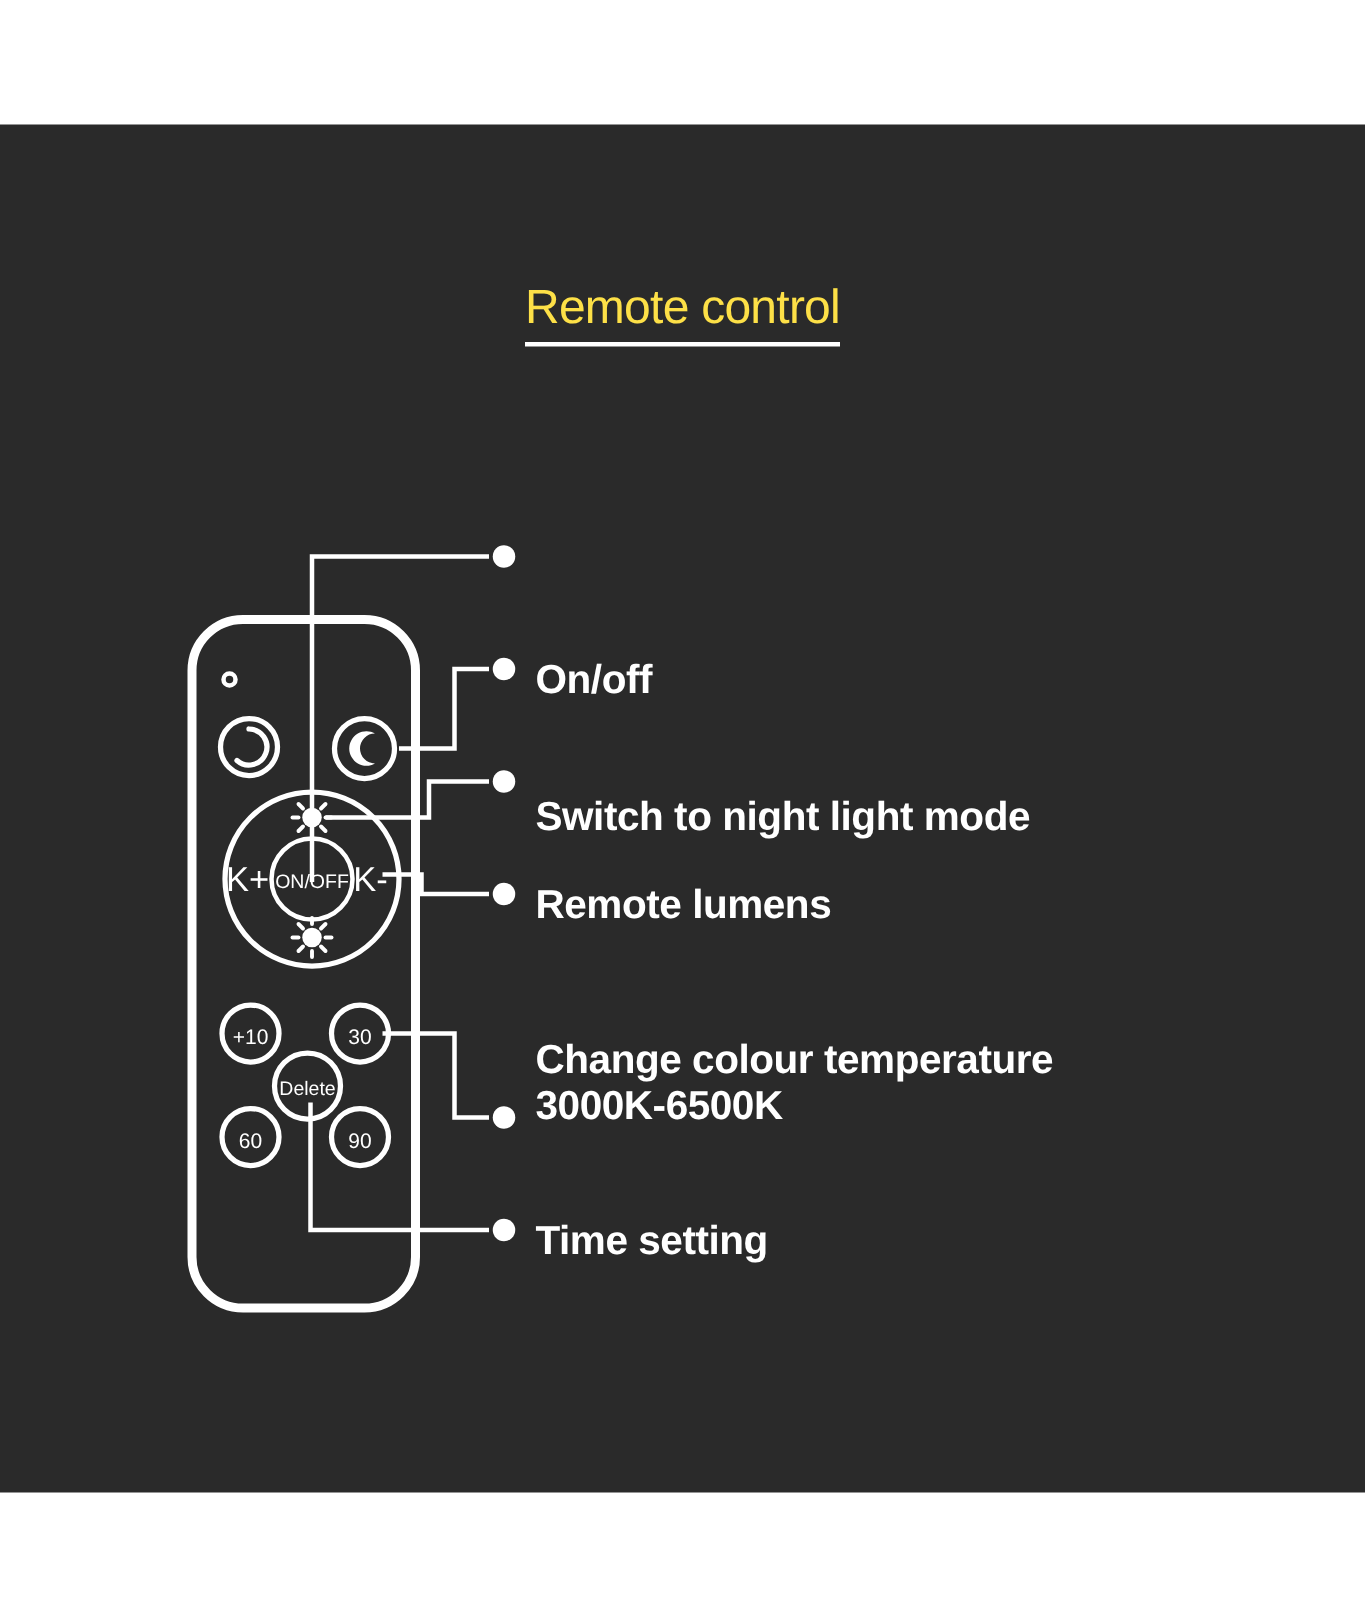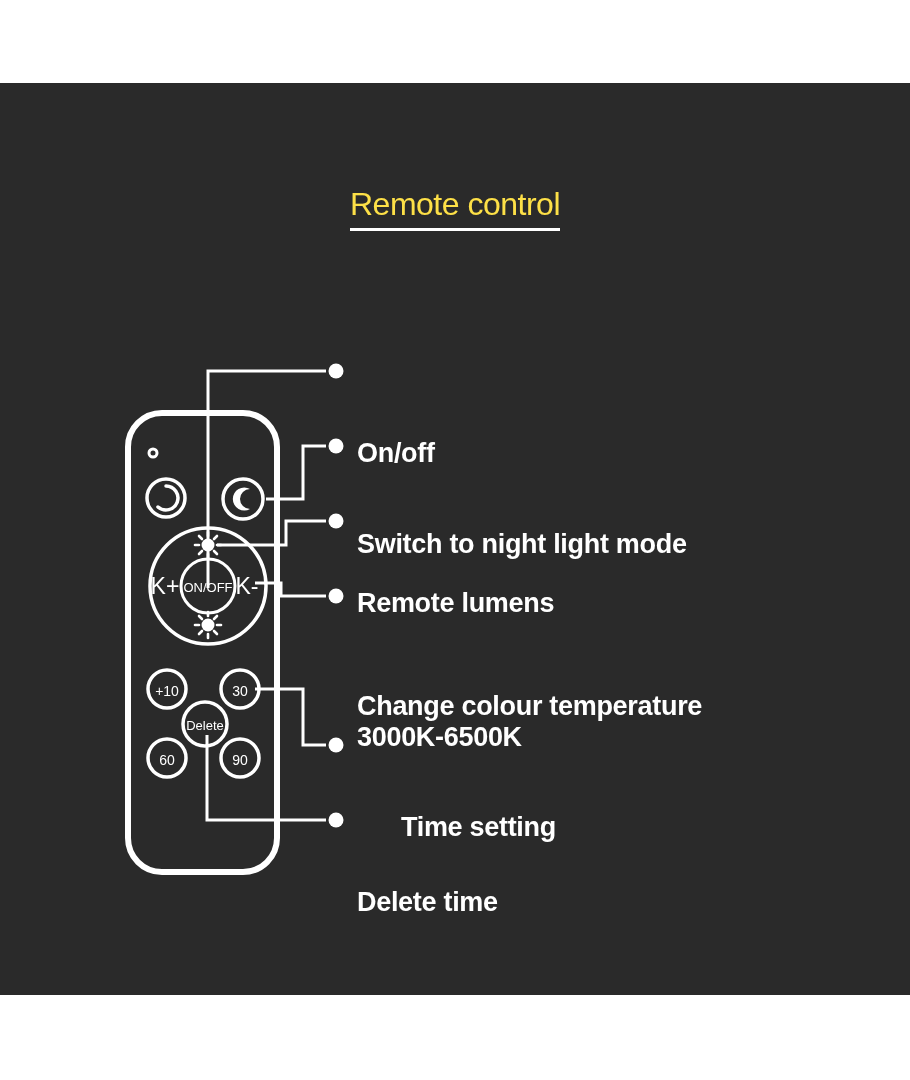--- a/index.html
+++ b/index.html
@@ -153,18 +153,17 @@
 
     <div class="callout" style="left:357px; top:355px;">On/off</div>
 
     <div class="callout" style="left:357px; top:406px;margin-top:40px;">Switch to night light mode</div>
 
     <div class="callout" style="left:357px; top:505px;">Remote lumens</div>
 
     <div class="callout" style="left:357px; top:608px;">Change colour temperature
 3000K-6500K</div>
 
-    <div class="callout" style="left:357px; top:729px;margin-left:44px;">Time setting</div>
+    <div class="callout" style="left:357px; top:729px;">Time setting</div>
 
-    <div class="callout" style="left:357px; top:804px;">Delete time</div>
 
   </div>
 </div>
 
 </body></html>

